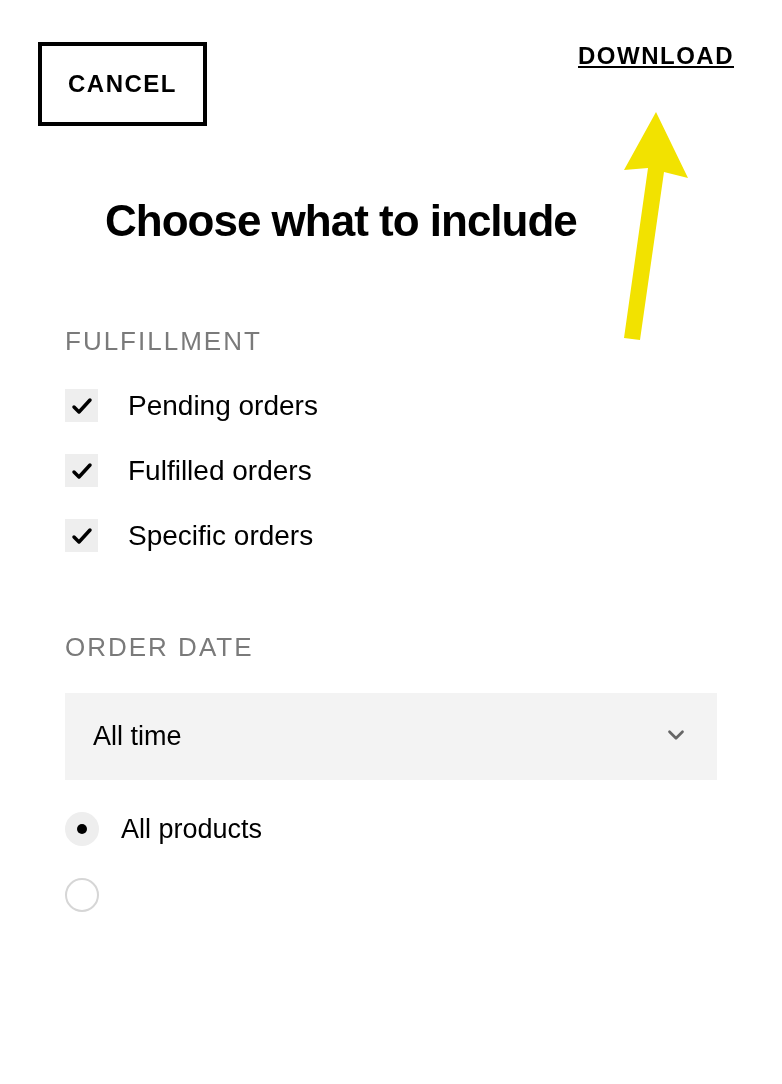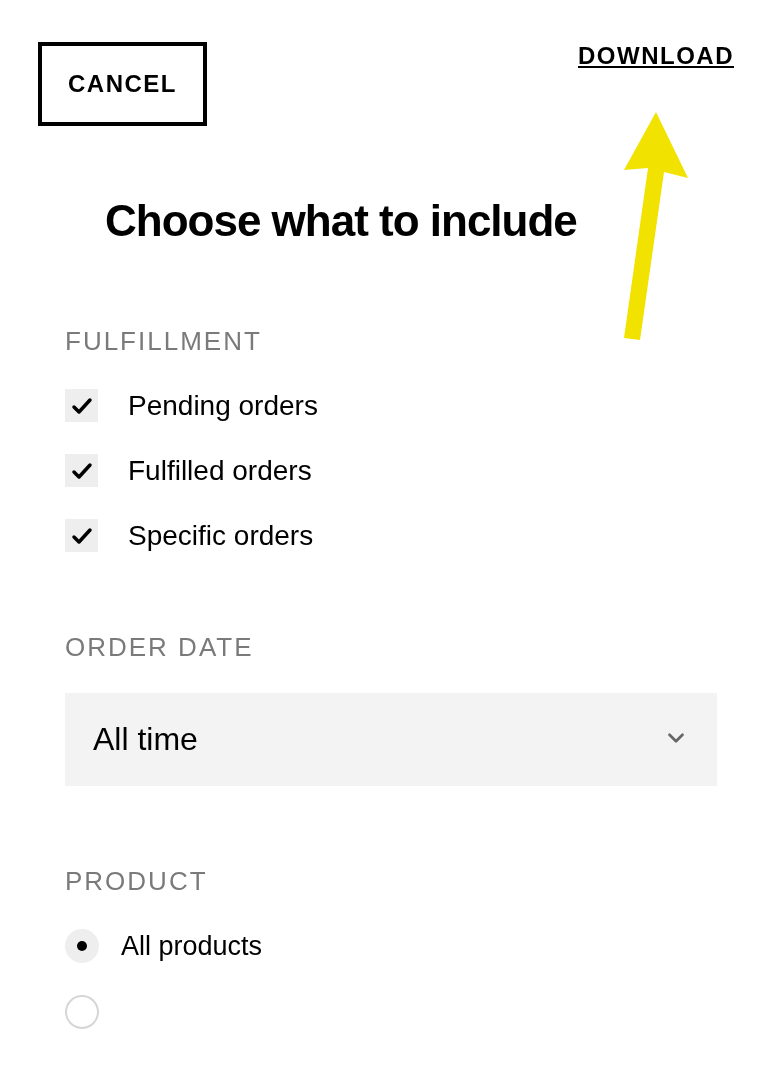--- a/index.html
+++ b/index.html
@@ -95,21 +95,21 @@
       background: #f3f3f3;
       padding: 28px 28px 28px 28px;
       display: flex;
       justify-content: space-between;
       align-items: center;
       margin-top: 10px;
       cursor: pointer;
       width: 100%;
     }
     .select-value {
-      font-size: 32px;
+      font-size: 27px;
       color: #000000;
     }
     .chevron {
       color: #666666;
     }
     .chevron svg {
       width: 26px;
       height: 26px;
     }
     .radio-row {
@@ -202,21 +202,20 @@
 
   <div class="select-row">
     <span class="select-value">All time</span>
     <span class="chevron">
       <svg viewBox="0 0 24 24" fill="none" stroke="#666666" stroke-width="2.5" stroke-linecap="round" stroke-linejoin="round">
         <polyline points="6 9 12 15 18 9"></polyline>
       </svg>
     </span>
   </div>
 
-  <div class="section-label product-label">PRODUCT</div>
 
   <div class="radio-row">
     <div class="radio selected">
       <div class="radio-dot"></div>
     </div>
     <span class="radio-label">All products</span>
   </div>
 
   <div class="radio-row">
     <div class="radio"></div>

